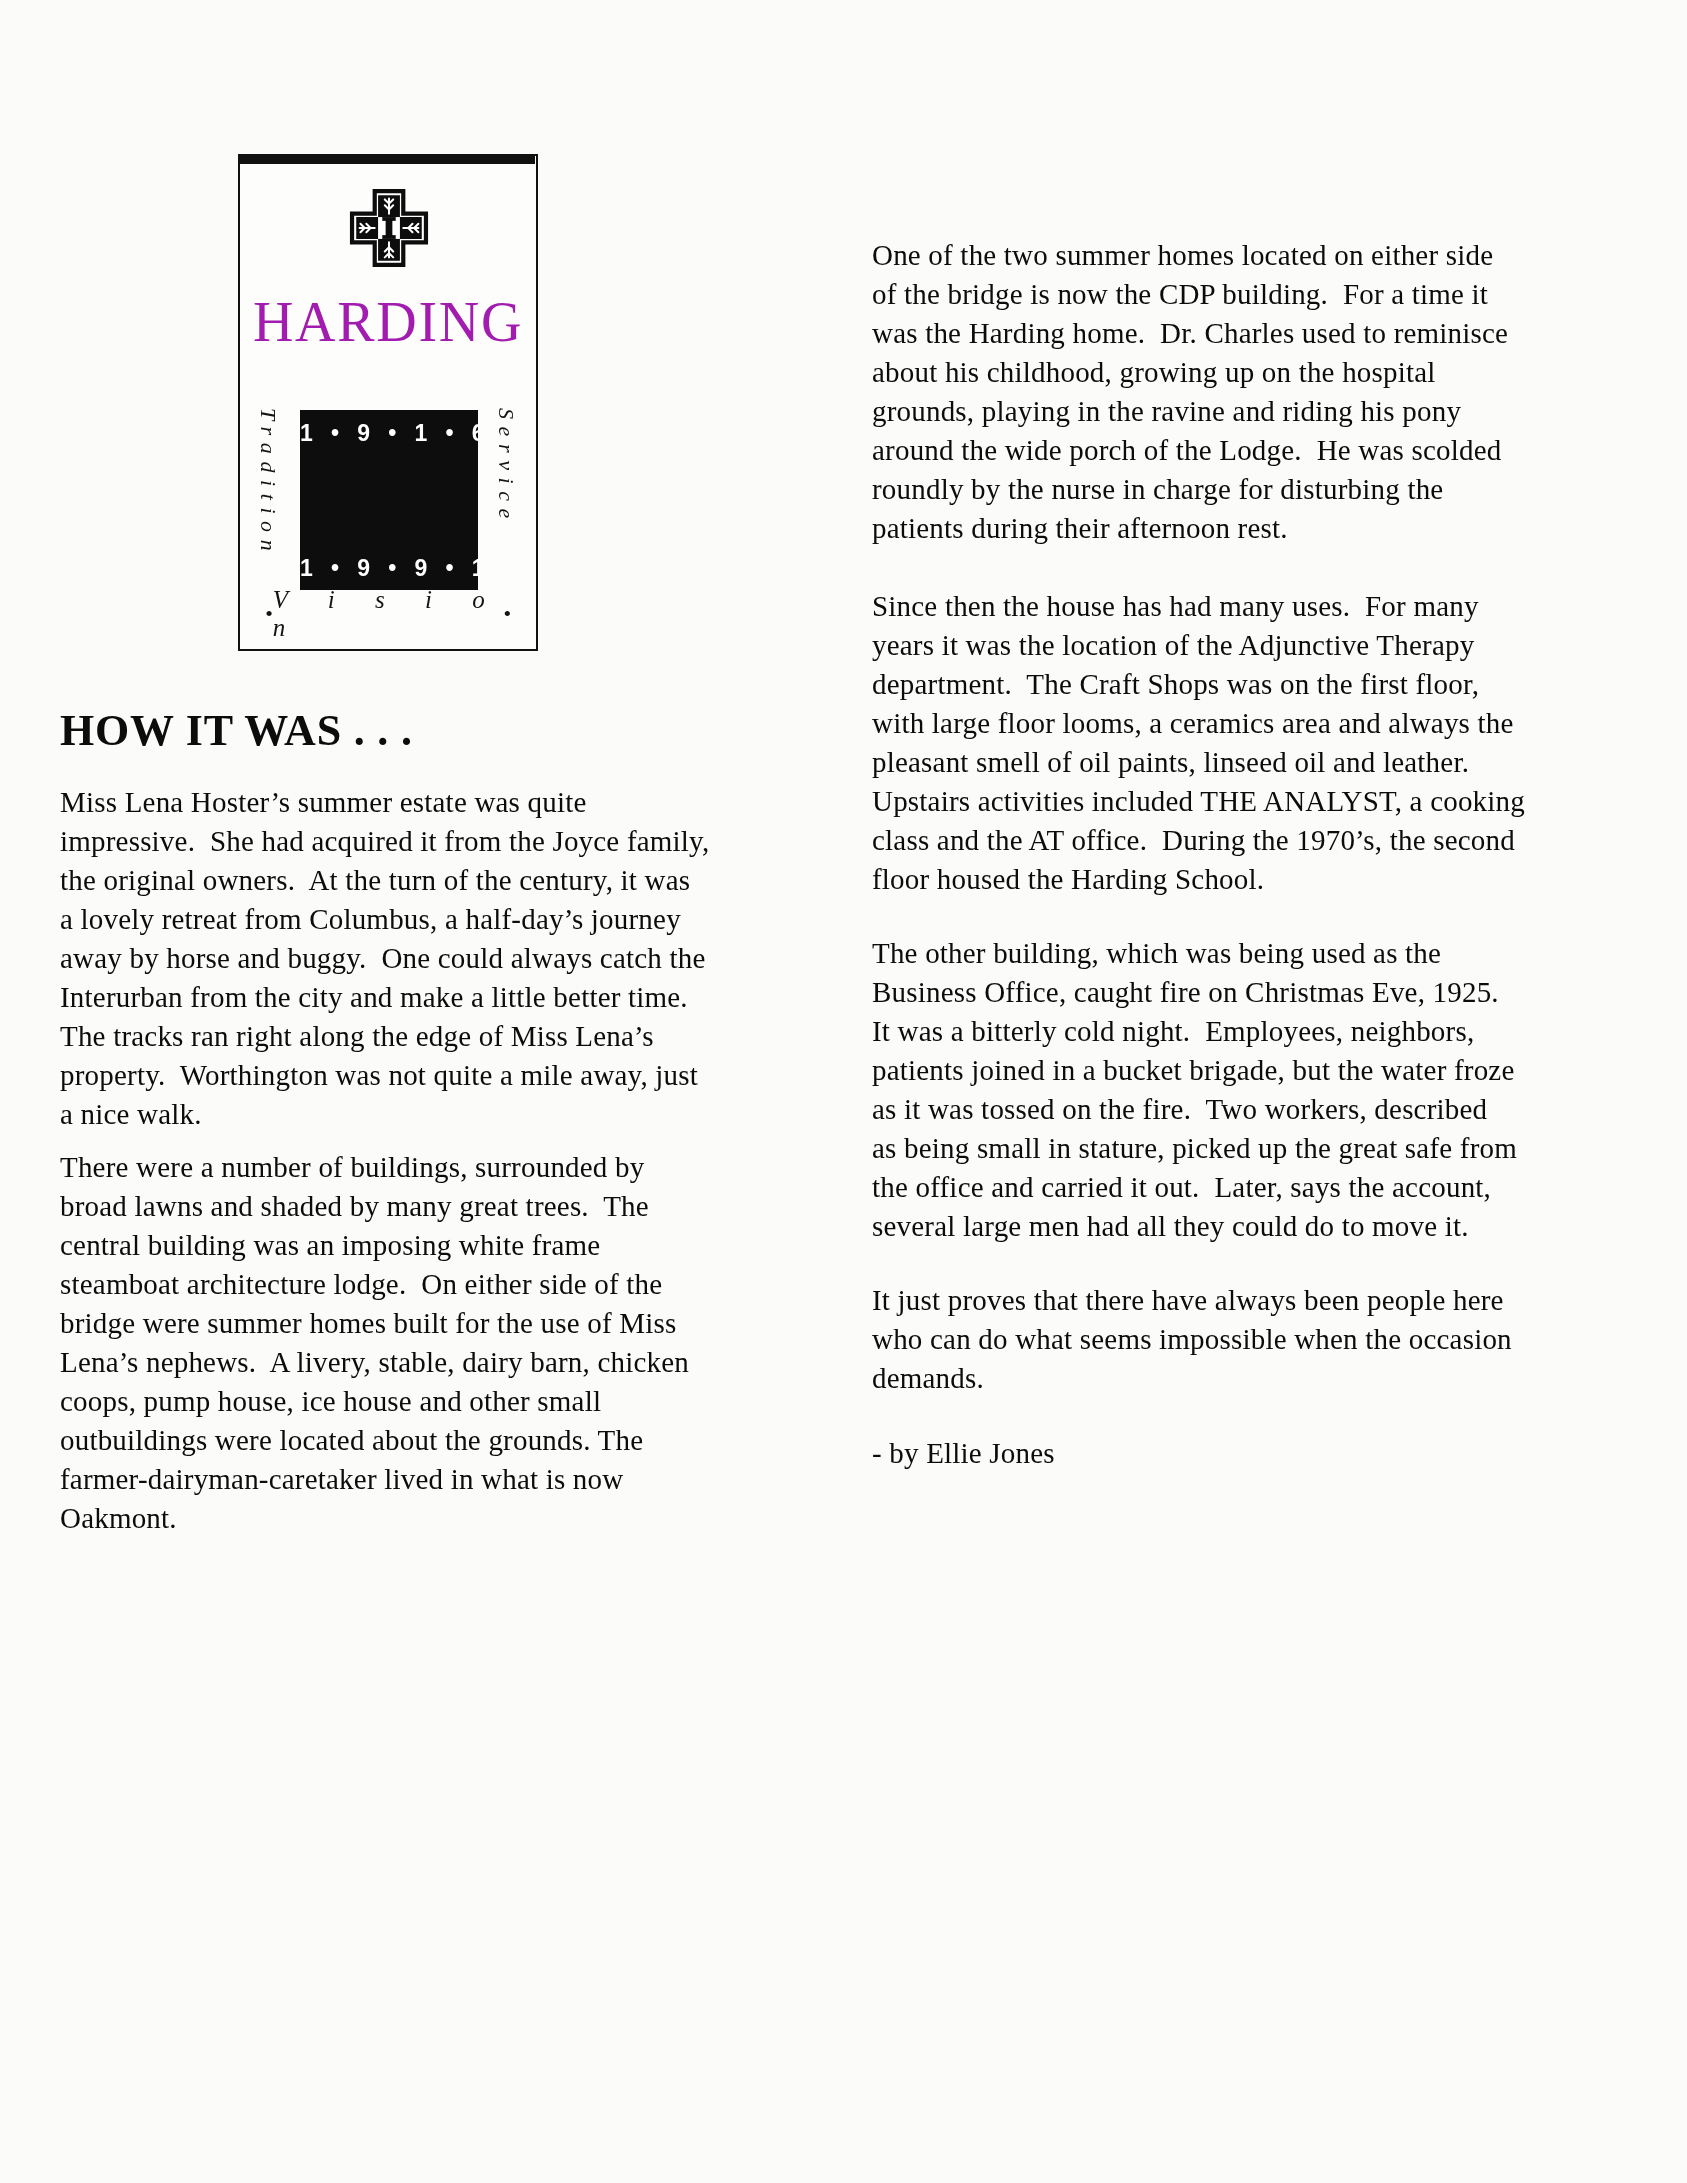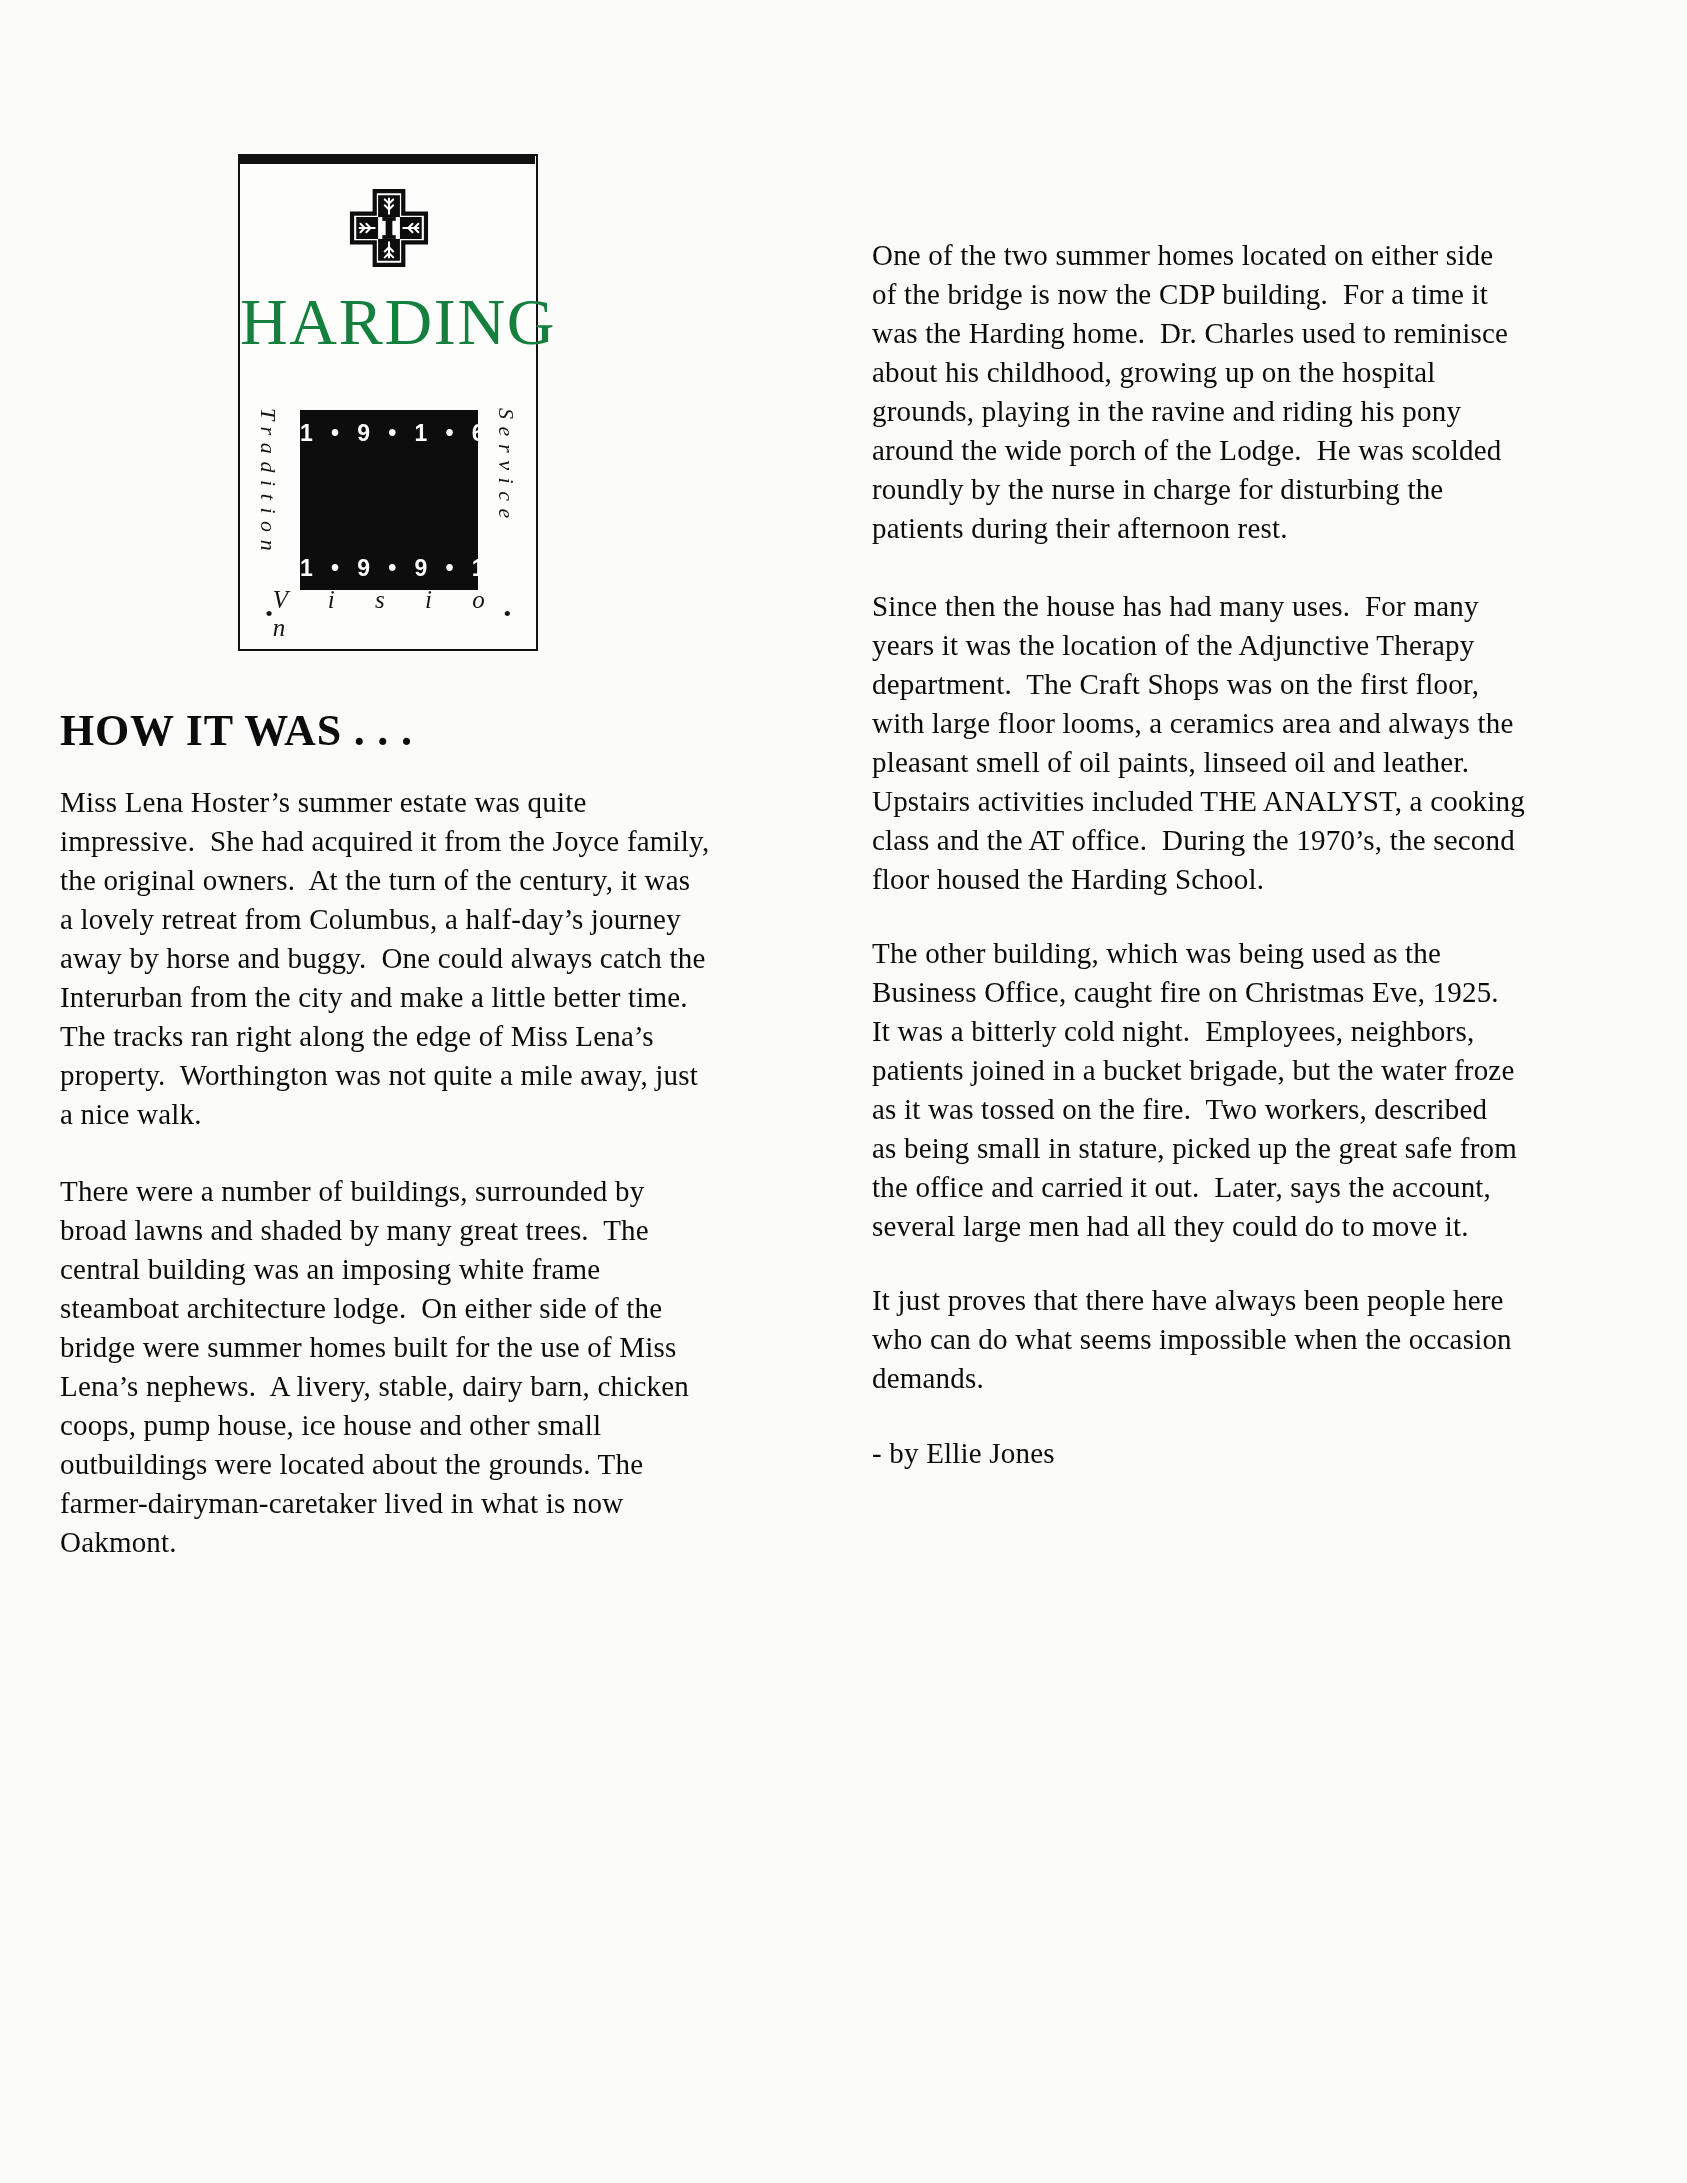--- a/index.html
+++ b/index.html
@@ -39,25 +39,25 @@
     background:#111;
   }
   .logo-cross{
     position:absolute;left:107px;top:30px;
     width:84px;height:84px;
   }
   .logo-name{
     position:absolute;left:0;top:141px;
     width:100%;
     text-align:center;
-    font-size:66px;
+    font-size:56px;
     line-height:50px;
     letter-spacing:1.7px;
     font-weight:400;
-    color:#15803d;
+    color:#a21caf;
   }
   .seal{
     position:absolute;
     left:60px;top:254px;
     width:178px;height:180px;
     background:#0d0d0d;
     color:#ffffff;
     text-align:center;
     overflow:hidden;
   }
@@ -104,21 +104,21 @@
     align-items:center;
     justify-content:space-between;
     font-style:italic;
     font-size:25px;
     color:#141414;
   }
   .vision-word{letter-spacing:17px;}
   .vision-dot{font-size:22px;}
   
   .lcol-p1{left:60px;top:783px;width:794px;}
-  .lcol-p2{left:60px;top:1172px;width:794px;}
+  .lcol-p2{left:60px;top:1148px;width:794px;}
   .rcol-p1{left:872px;top:236px;width:781px;}
   .rcol-p2{left:872px;top:587px;width:781px;}
   .rcol-p3{left:872px;top:934px;width:781px;}
   .rcol-p4{left:872px;top:1281px;width:781px;}
   .byline{left:872px;top:1434px;width:504px;}
   .heading-pos{left:60px;top:705px;}
 </style>
 </head>
 <body>
 

